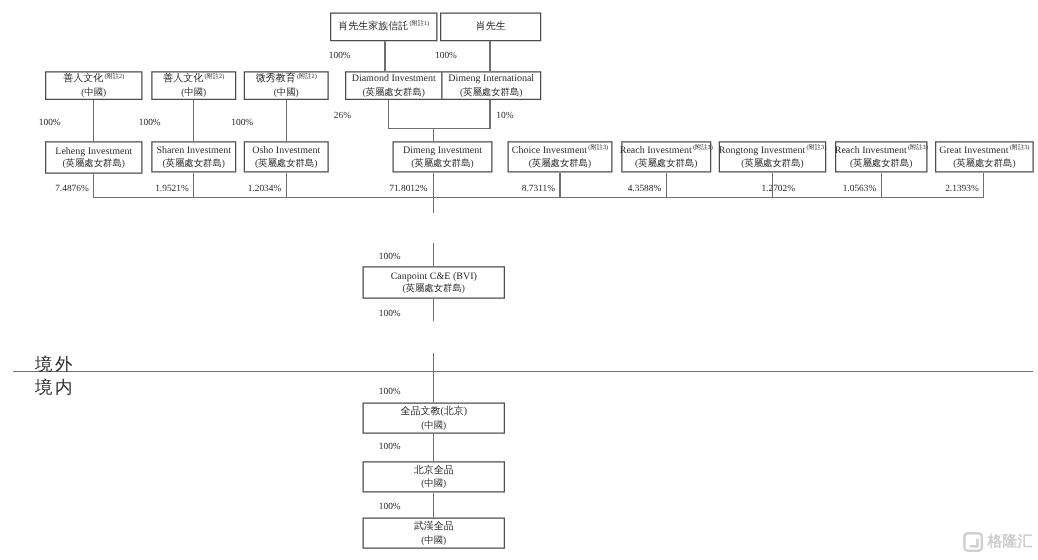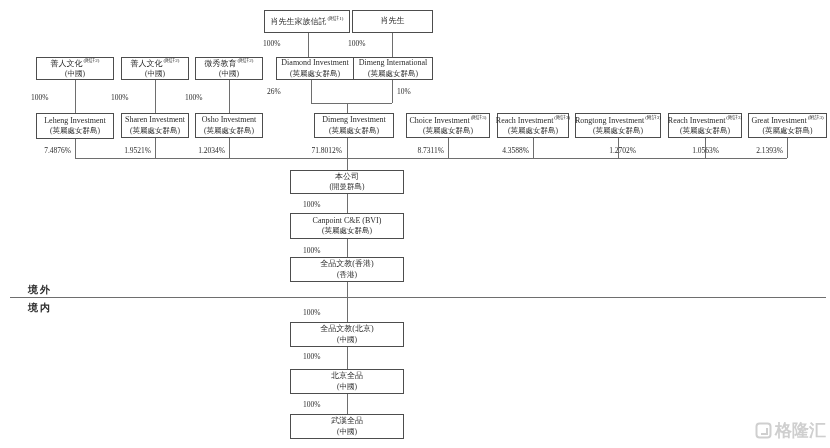--- a/index.html
+++ b/index.html
@@ -9,23 +9,23 @@
   .box{position:absolute;box-sizing:border-box;border:1px solid #4d4d4d;background:#fff;
        display:flex;flex-direction:column;align-items:center;justify-content:center;
        text-align:center;line-height:1.3;padding:1px 2px;}
   .bn{font-size:8px;white-space:nowrap;}
   .bs{font-size:7.5px;white-space:nowrap;}
   .note{font-size:5px;vertical-align:super;margin-left:1px;}
   .pl{position:absolute;font-size:7.5px;white-space:nowrap;}
   .ra{text-align:left;width:40px;}
   .rp{text-align:right;width:60px;}
   .la{text-align:left;width:40px;}
-  .zone{position:absolute;font-size:10px;letter-spacing:2px;font-weight:bold;}
+  .zone{position:absolute;font-size:14px;letter-spacing:2px;}
   .watermark{position:absolute;right:4px;bottom:6px;display:flex;align-items:center;gap:3px;
-             color:#cfcfcf;font-weight:bold;font-size:17px;
+             color:#cfcfcf;font-weight:bold;font-size:12px;
              font-family:"Liberation Sans","DejaVu Sans",sans-serif;margin-left:16px;}
 </style>
 </head>
 <body>
 
 <div class="stage">
 
   <svg class="wires" width="830" height="448">
     <g stroke="#6e6e6e" stroke-width="1" fill="none" shape-rendering="crispEdges">
       <line x1="308" y1="33" x2="308" y2="57"></line>
@@ -129,39 +129,31 @@
     <div class="bs">(英屬處女群島)</div>
   </div>
 
   <div class="pl rp" style="left:11px;top:146px">7.4876%</div>
   <div class="pl rp" style="left:91px;top:146px">1.9521%</div>
   <div class="pl rp" style="left:165px;top:146px">1.2034%</div>
   <div class="pl rp" style="left:282px;top:146px">71.8012%</div>
   <div class="pl rp" style="left:384px;top:146px">8.7311%</div>
   <div class="pl rp" style="left:469px;top:146px">4.3588%</div>
   <div class="pl rp" style="left:576px;top:146px">1.2702%</div>
-  <div class="pl rp" style="left:659px;top:146px">1.0563%</div>
+  <div class="pl rp" style="left:641px;top:146px">1.0563%</div>
   <div class="pl rp" style="left:723px;top:146px">2.1393%</div>
 
-  <div class="box" style="left:290px;top:170px;width:114px;height:24px">
-    <div class="bn">本公司</div>
-    <div class="bs">(開曼群島)</div>
-  </div>
   <div class="pl ra" style="left:303px;top:200px">100%</div>
 
   <div class="box" style="left:290px;top:213px;width:114px;height:26px">
     <div class="bn">Canpoint C&amp;E (BVI)</div>
     <div class="bs">(英屬處女群島)</div>
   </div>
   <div class="pl ra" style="left:303px;top:246px">100%</div>
 
-  <div class="box" style="left:290px;top:257px;width:114px;height:25px">
-    <div class="bn">全品文教(香港)</div>
-    <div class="bs">(香港)</div>
-  </div>
 
   <div class="zone" style="left:28px;top:283px">境外</div>
   <div class="zone" style="left:28px;top:301px">境内</div>
 
   <div class="pl ra" style="left:303px;top:308px">100%</div>
 
   <div class="box" style="left:290px;top:322px;width:114px;height:25px">
     <div class="bn">全品文教(北京)</div>
     <div class="bs">(中國)</div>
   </div>

